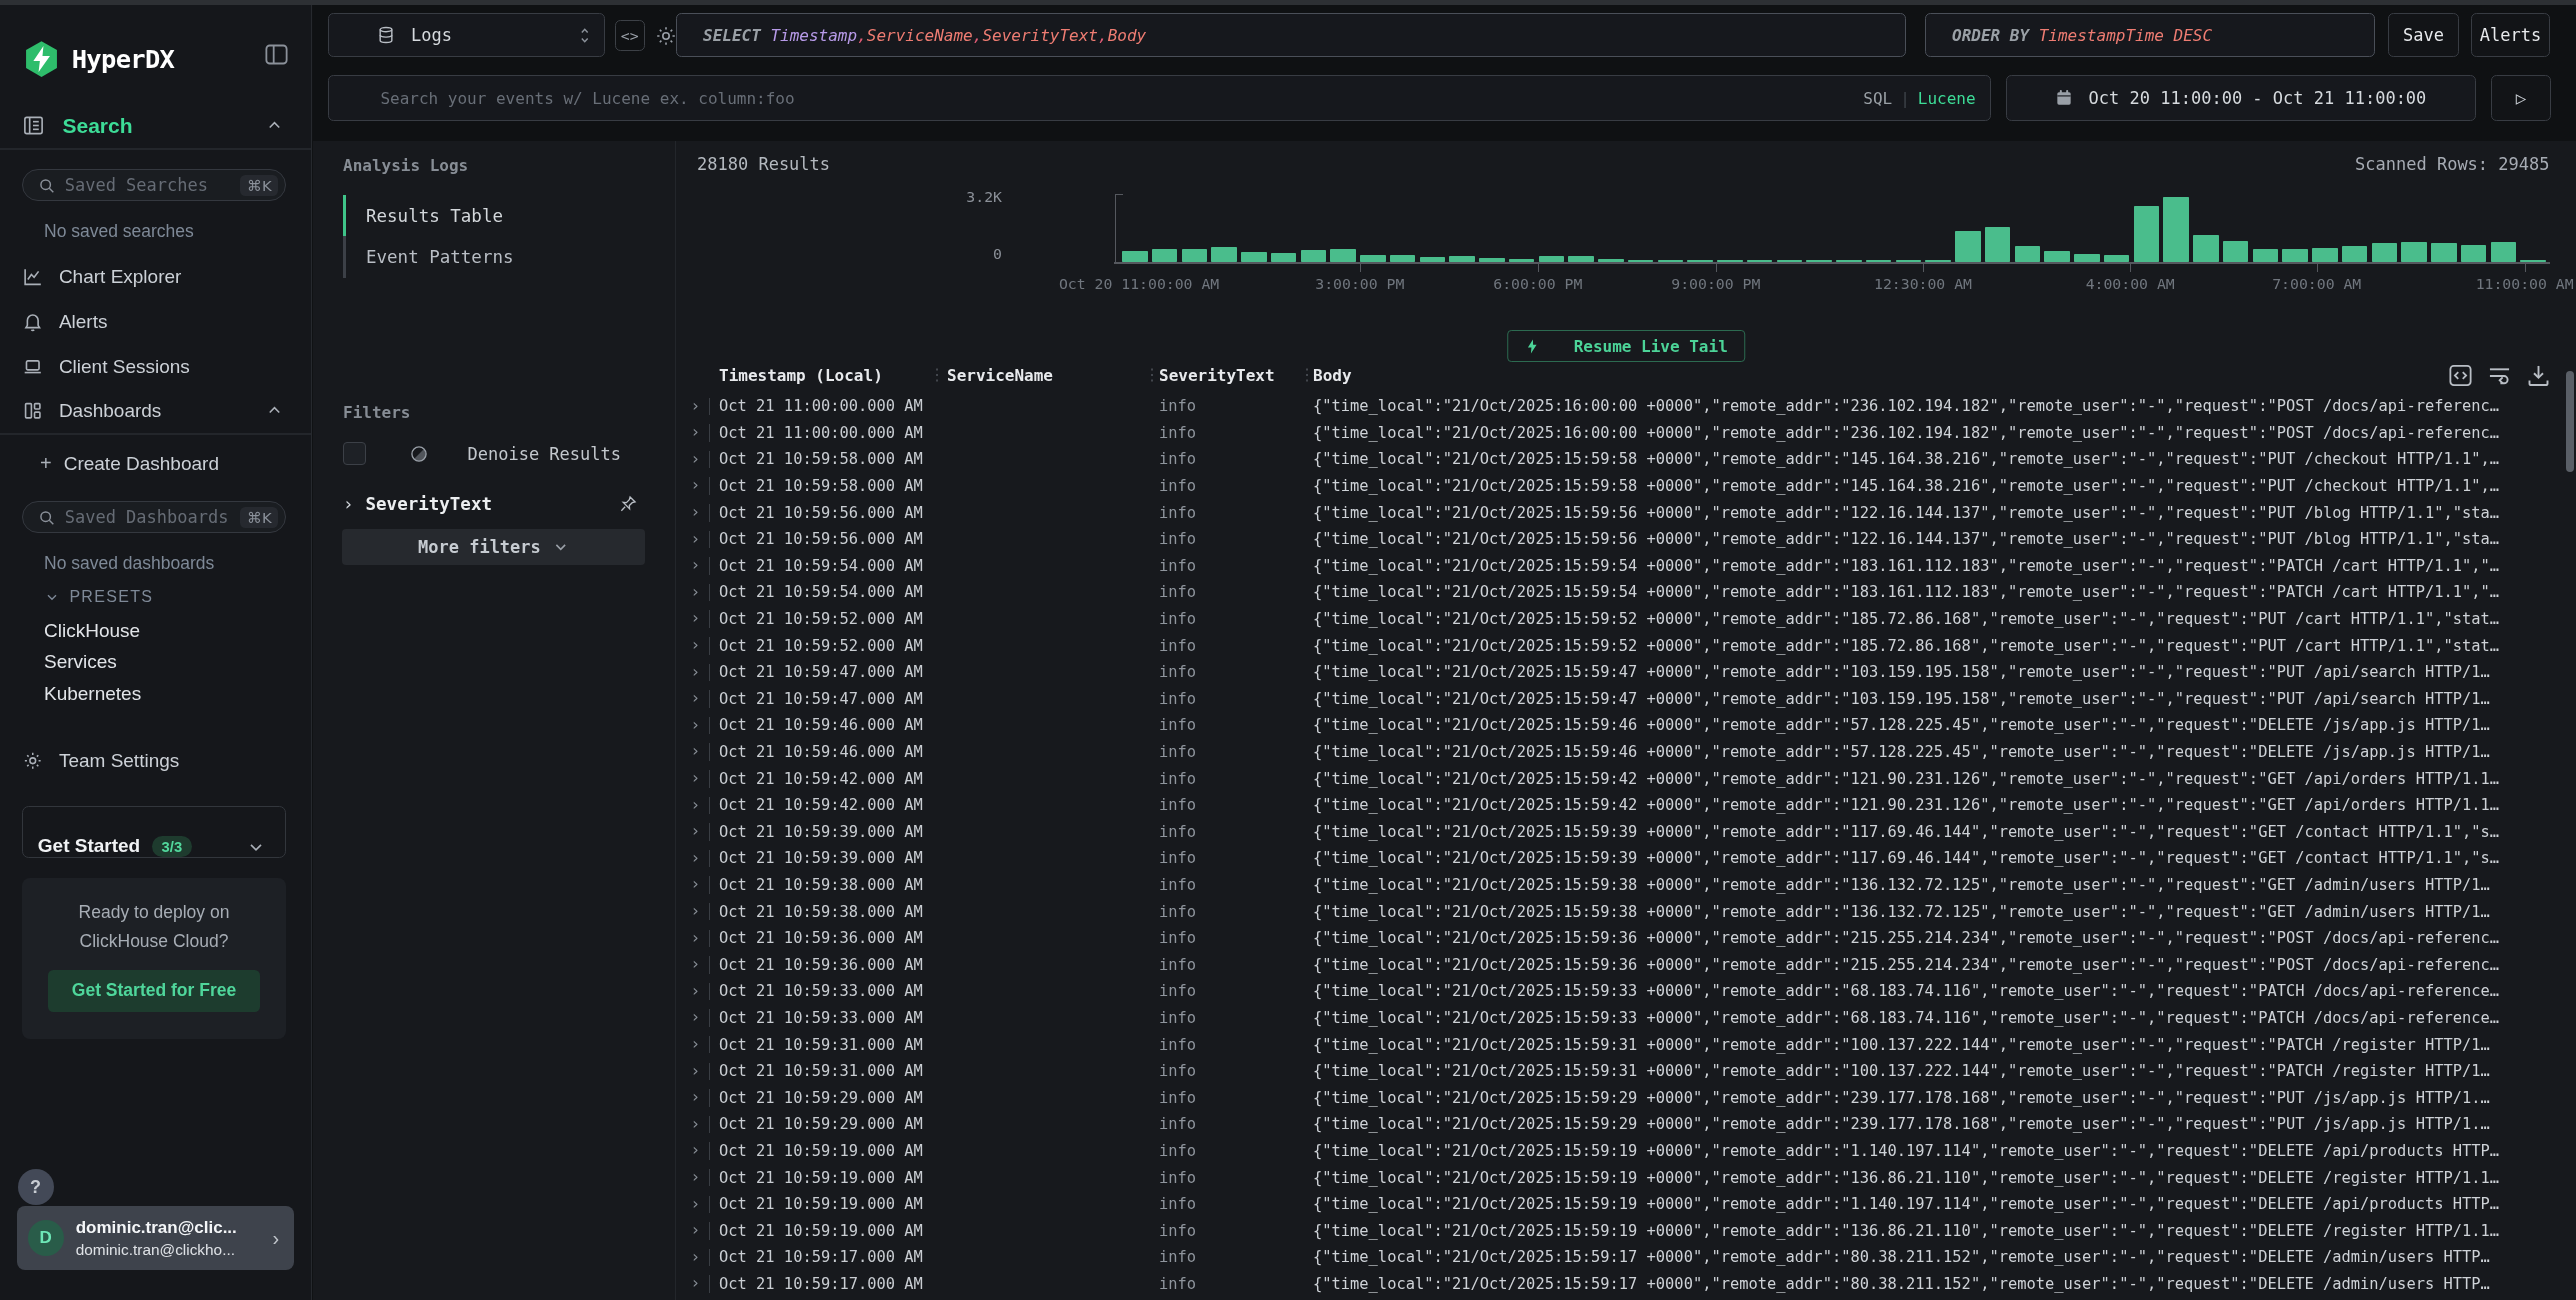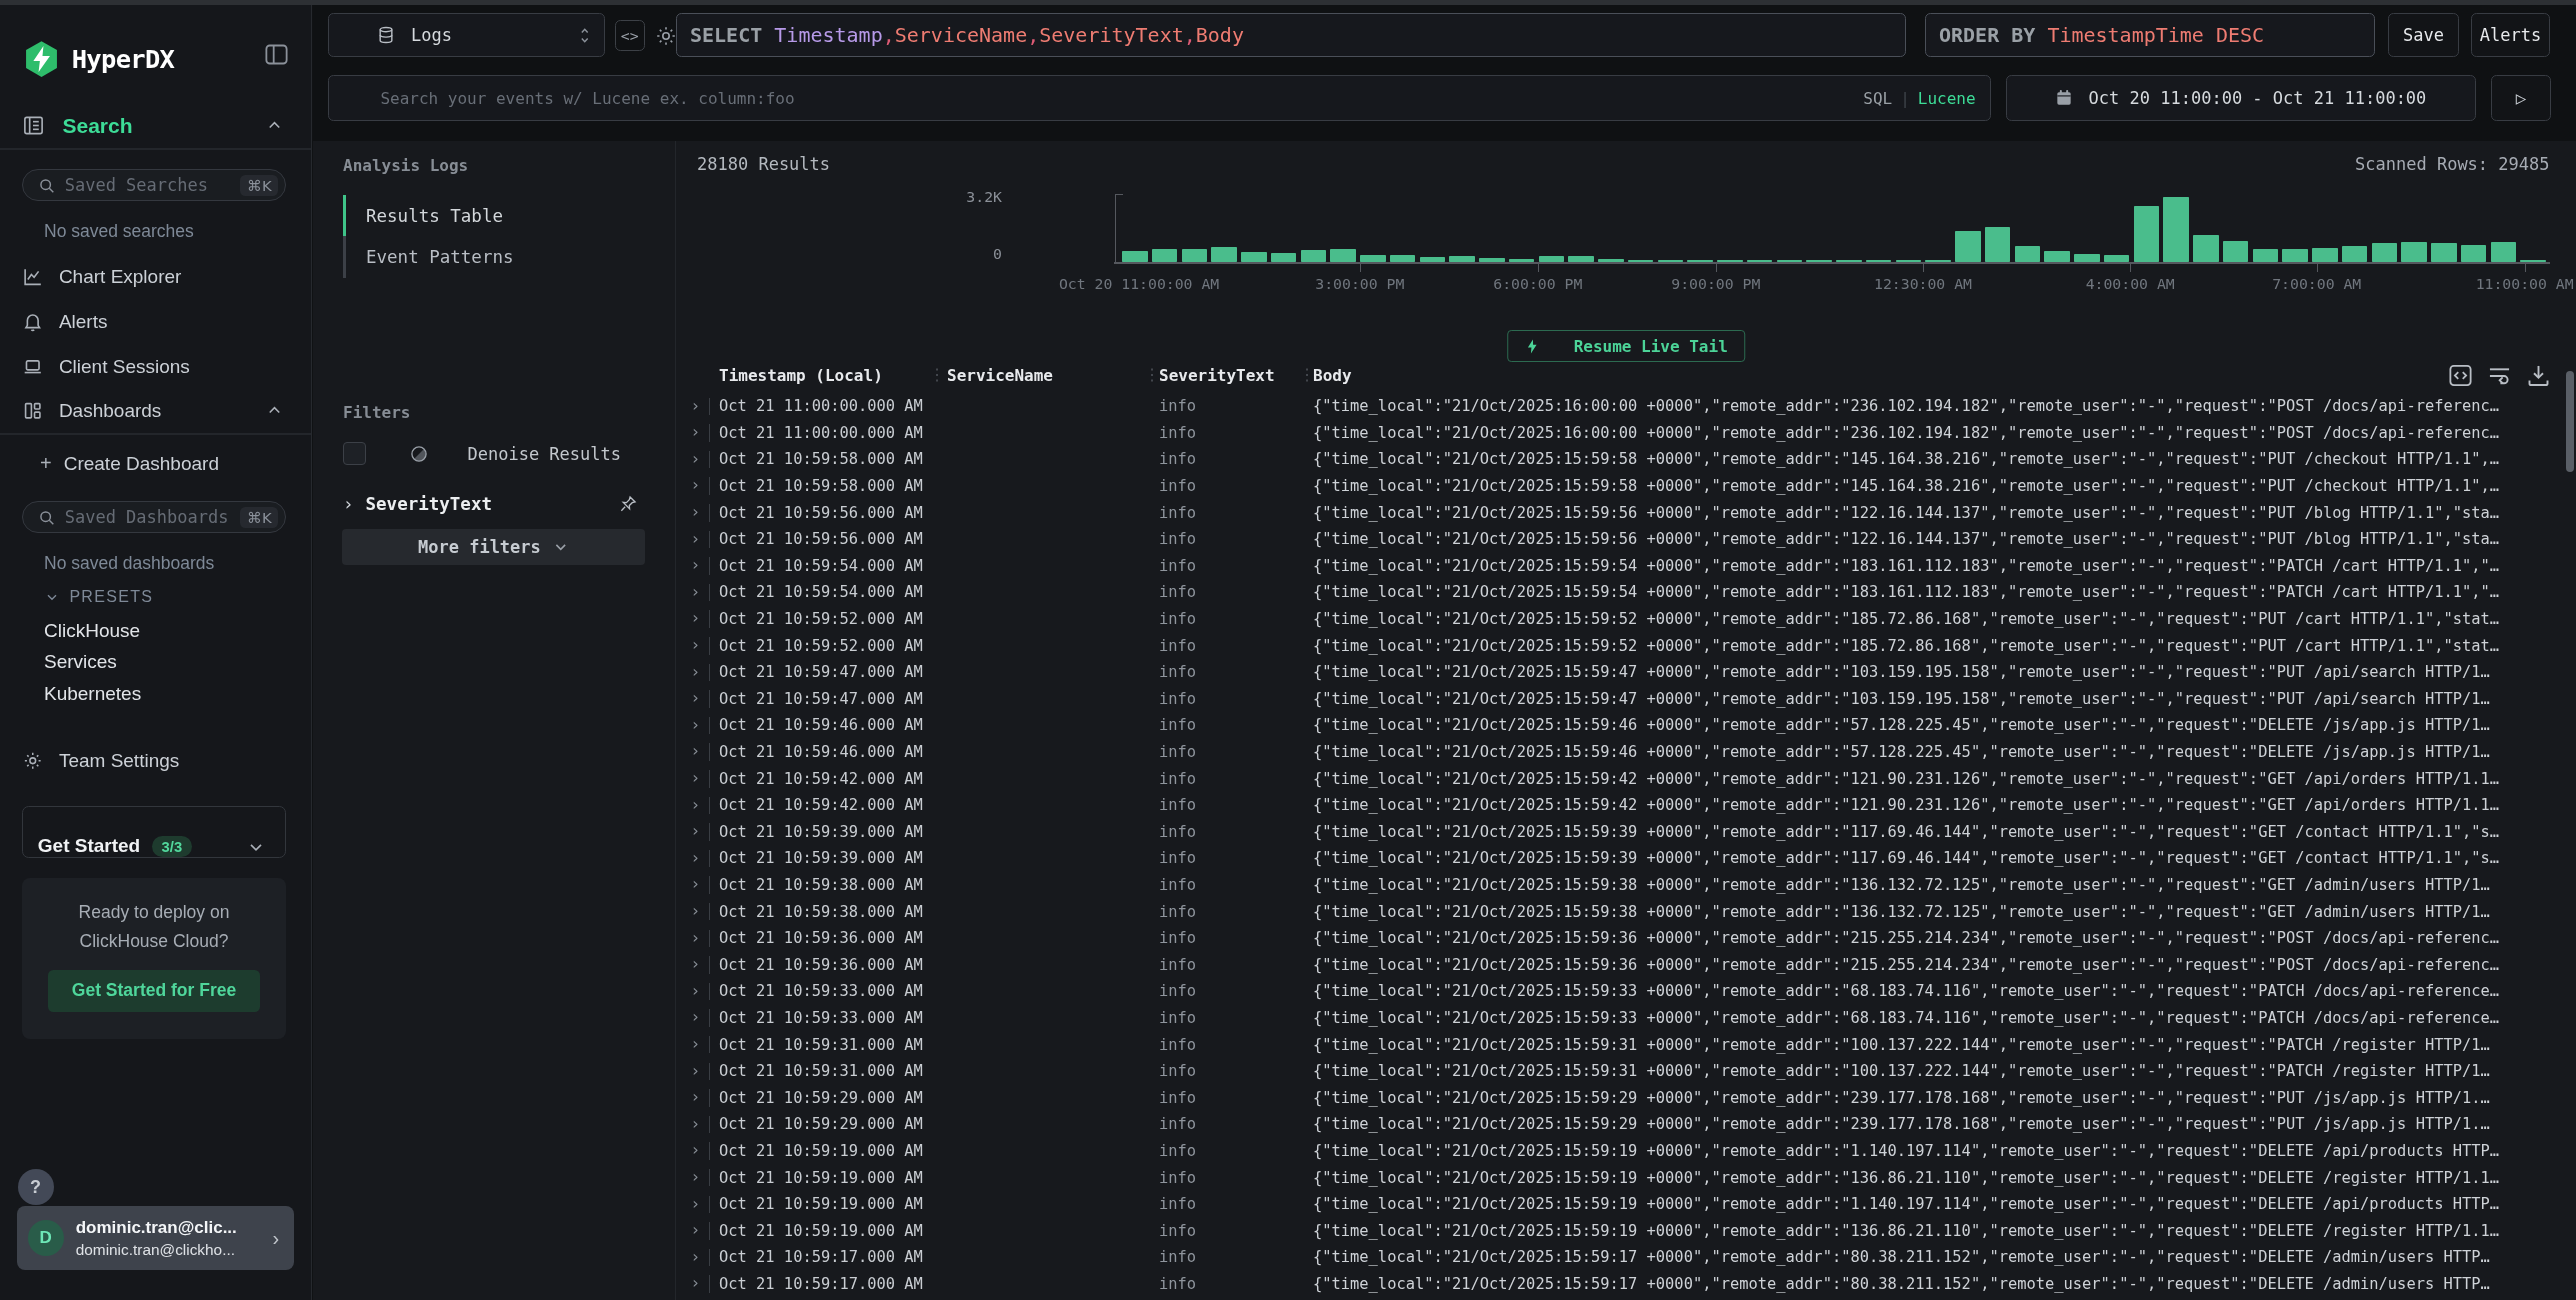--- a/index.html
+++ b/index.html
@@ -85,22 +85,22 @@
          display:flex; align-items:center;padding-left:32px; }
   .box.bright { border-color:#4a4f58; }
   .src-select { left:15.4px; top:8px; width:277px; height:44px; cursor:pointer; }
   .src-select .ic { margin-left:14.8px; }
   .src-select .lbl { margin-left:14.8px; font-family:"DejaVu Sans Mono", monospace; font-size:17px; color:#d6dade; }
   .src-select .sel { position:absolute; right:10.7px; color:#8b919a; }
   .mini-btn { position:absolute; top:14.8px; width:29.5px; height:31px; border:1.3px solid #3c4046;
               border-radius:5.4px; display:flex; align-items:center; justify-content:center;
               color:#9aa0a8; font-family:"DejaVu Sans Mono", monospace; font-size:14.8px; cursor:pointer; }
   .gear-btn { position:absolute; top:19px; cursor:pointer; }
-  .q-input { padding-left:13px; font-family:"DejaVu Sans Mono", monospace; font-size:20px;
-             white-space:nowrap; overflow:hidden; cursor:text; }
+  .q-input { padding-left:26px; font-family:"DejaVu Sans Mono", monospace; font-size:16px;
+             white-space:nowrap; overflow:hidden; cursor:text;font-style:italic; }
   .kw { color:#9aa0a6; font-weight:bold; }
   .fld { color:#ee7c72; } .fld.first { color:#b79ae8; }
   .comma { color:#de5b75; }
   .btn { position:absolute; border:1.3px solid #383c43; border-radius:5.4px; display:flex;
          align-items:center; justify-content:center; font-family:"DejaVu Sans Mono", monospace;
          font-size:17px; color:#e7e9ec; cursor:pointer; background:#121417; }
   .search-input { left:15.4px; top:70px; width:1663px; height:46px; }
   .search-input input { flex:1; min-width:0; background:transparent; border:none; outline:none;
          font-family:"DejaVu Sans Mono", monospace; font-size:16px; color:#d3d7db; margin-left:19px; }
   .search-input input::placeholder { color:#686e77; }

